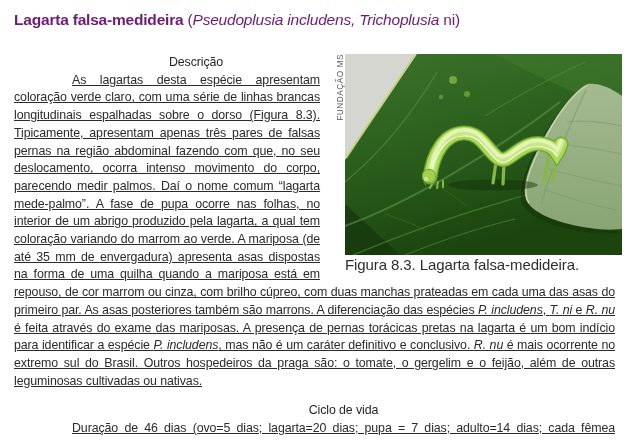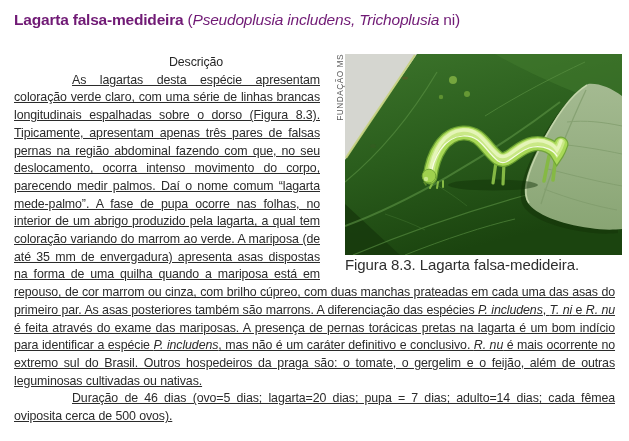--- a/index.html
+++ b/index.html
@@ -163,17 +163,18 @@
           </svg>
         </div>
       </div>
       <figcaption>Figura 8.3. Lagarta falsa-medideira.</figcaption>
     </figure>
 
     <h2 class="sec-heading">Descrição</h2>
 
     <p class="body-par"><span>As lagartas desta espécie apresentam coloração verde claro, com uma série de linhas brancas longitudinais espalhadas sobre o dorso (Figura 8.3). Tipicamente, apresentam apenas três pares de falsas pernas na região abdominal fazendo com que, no seu deslocamento, ocorra intenso movimento do corpo, parecendo medir palmos. Daí o nome comum “lagarta mede-palmo”. A fase de pupa ocorre nas folhas, no interior de um abrigo produzido pela lagarta, a qual tem coloração variando do marrom ao verde. A mariposa (de até 35 mm de envergadura) apresenta asas dispostas na forma de uma quilha quando a mariposa está em repouso, de cor marrom ou cinza, com brilho cúpreo, com duas manchas prateadas em cada uma das asas do primeiro par. As asas posteriores também são marrons. A diferenciação das espécies </span><span class="it">P. includens</span><span>, </span><span class="it">T. ni</span><span> e </span><span class="it">R. nu</span><span> é feita através do exame das mariposas. A presença de pernas torácicas pretas na lagarta é um bom indício para identificar a espécie </span><span class="it">P. includens</span><span>, mas não é um caráter definitivo e conclusivo. </span><span class="it">R. nu</span><span> é mais ocorrente no extremo sul do Brasil. Outros hospedeiros da praga são: o tomate, o gergelim e o feijão, além de outras leguminosas cultivadas ou nativas.</span></p>
 
+    <h2 class="sec-heading ciclo">Ciclo de vida</h2>
 
     <p class="body-par"><span>Duração de 46 dias (ovo=5 dias; lagarta=20 dias; pupa = 7 dias; adulto=14 dias; cada fêmea oviposita cerca de 500 ovos).</span></p>
 
   </div>
 </div>
 
 </body></html>

